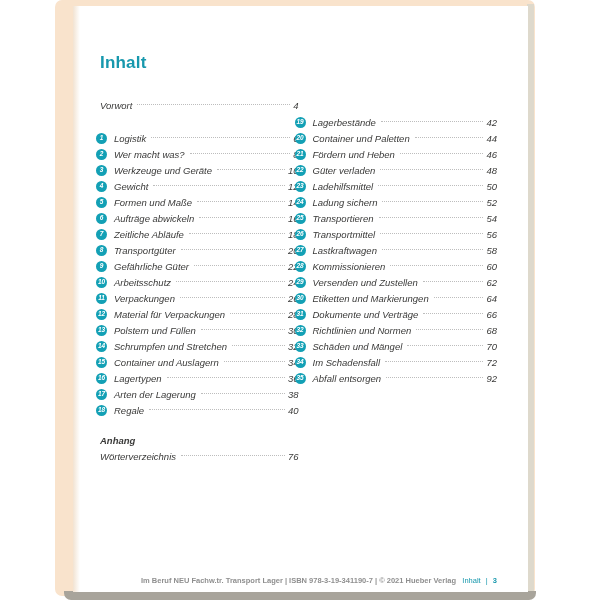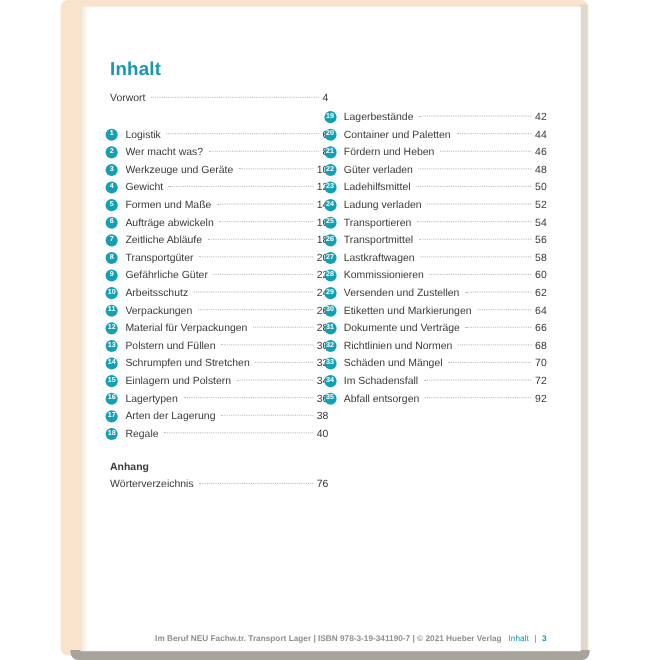--- a/index.html
+++ b/index.html
@@ -22,21 +22,21 @@
   }
   .page {
     position:absolute; left:73px; top:6px; width:455px; height:586px;
     background:linear-gradient(to right, #f2e3d2 0px, #ffffff 7px);
   }
   .content { padding:47px 31px 0 27px; }
   .title {
     margin:0; font-size:17px; font-weight:bold; color:#1798ad;
     letter-spacing:0.2px; line-height:20px;
   }
-  .columns { display:flex; margin-top:8px; }
+  .columns { display:flex; margin-top:24px;font-style:italic; }
   .col { flex:1; min-width:0; }
   .row, .front-row {
     display:flex; align-items:center; height:16px;
     font-size:9.5px; color:#3a3a39;
   }
   .badge {
     flex:0 0 auto; width:11px; height:11px; border-radius:50%;
     background:#13a0b5; color:#ffffff; font-size:6.5px; font-weight:bold;
     display:flex; align-items:center; justify-content:center; line-height:1;
   }
@@ -180,21 +180,21 @@
 
   <div class="row">
     <span class="badge">14</span>
     <span class="label">Schrumpfen und Stretchen</span>
     <span class="leader"></span>
     <span class="pnum">32</span>
   </div>
 
   <div class="row">
     <span class="badge">15</span>
-    <span class="label">Einlagern und Polstern</span>
+    <span class="label">Container und Auslagern</span>
     <span class="leader"></span>
     <span class="pnum">34</span>
   </div>
 
   <div class="row">
     <span class="badge">16</span>
     <span class="label">Lagertypen</span>
     <span class="leader"></span>
     <span class="pnum">36</span>
   </div>
@@ -255,21 +255,21 @@
 
   <div class="row">
     <span class="badge">23</span>
     <span class="label">Ladehilfsmittel</span>
     <span class="leader"></span>
     <span class="pnum">50</span>
   </div>
 
   <div class="row">
     <span class="badge">24</span>
-    <span class="label">Ladung verladen</span>
+    <span class="label">Ladung sichern</span>
     <span class="leader"></span>
     <span class="pnum">52</span>
   </div>
 
   <div class="row">
     <span class="badge">25</span>
     <span class="label">Transportieren</span>
     <span class="leader"></span>
     <span class="pnum">54</span>
   </div>

